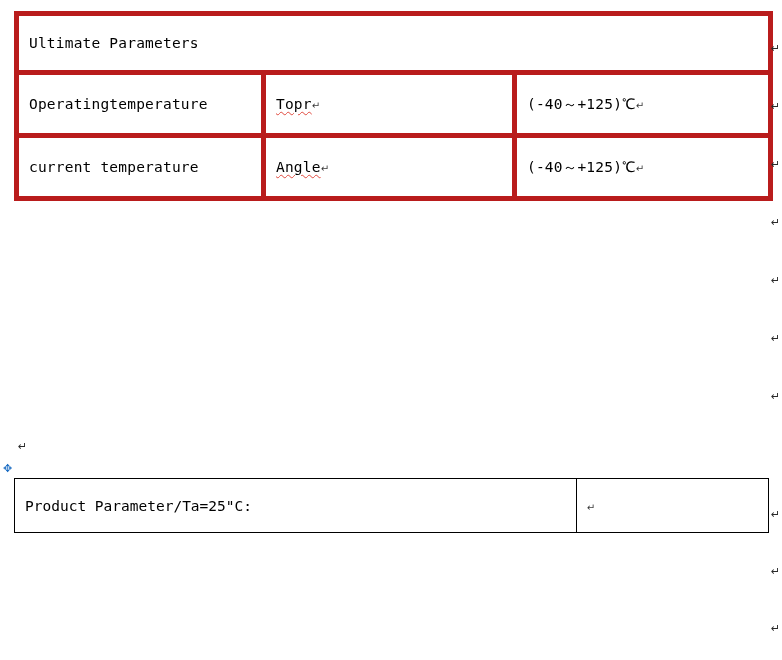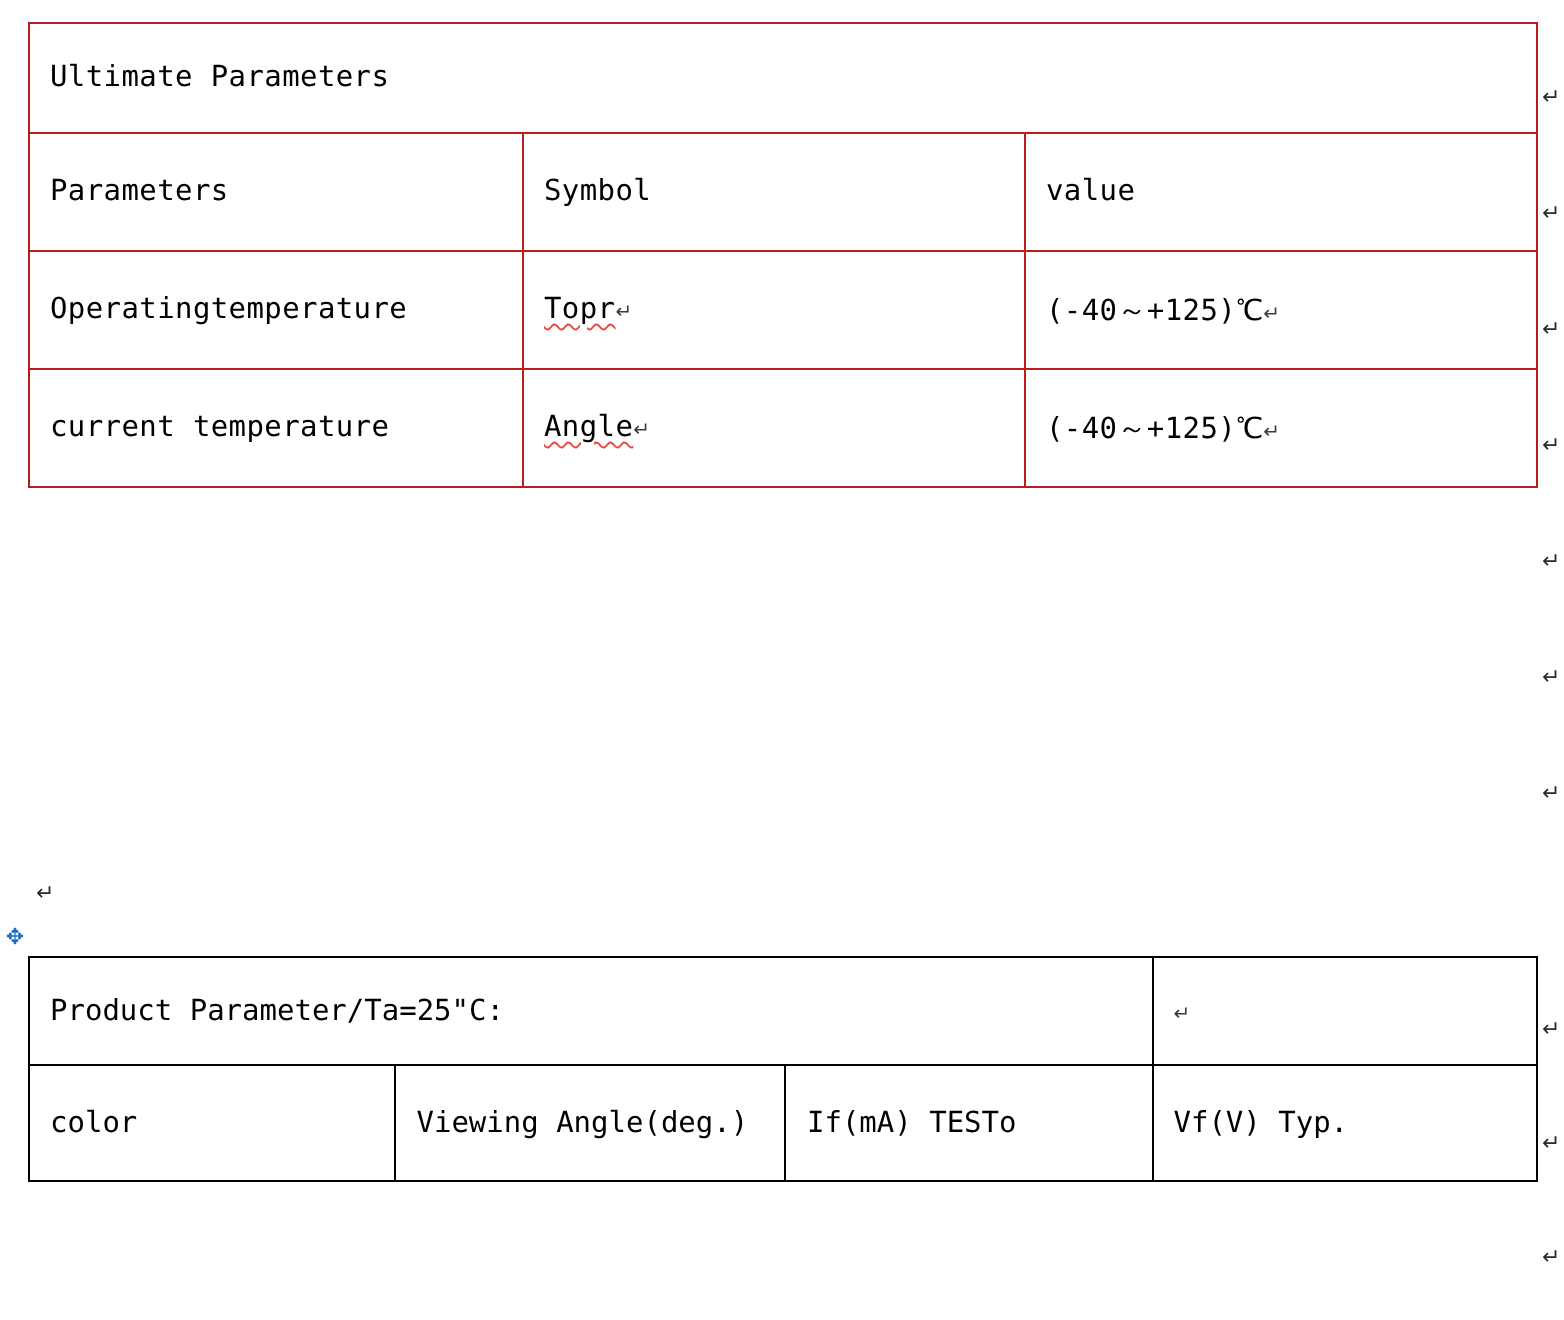--- a/index.html
+++ b/index.html
@@ -25,21 +25,21 @@
   
   .table1 {
     position: absolute;
     left: 14px;
     top: 11px;
     width: 755px;
     border-collapse: collapse;
     table-layout: fixed;
   }
   .table1 td {
-    border: 1px solid #b91c1c;
+    border: 5px solid #b91c1c;
     padding: 0 10px;
     vertical-align: middle;
     font-family: "DejaVu Sans Mono", monospace;
     font-size: 14.5px;
     letter-spacing: 0.2px;
   }
   .t1-title td {
     height: 54px;
   }
   .t1-row td {
@@ -148,25 +148,20 @@
     <colgroup>
       <col class="col-a">
         <col class="col-b">
         <col class="col-c">
     </colgroup>
     <tbody>
       <tr class="t1-title">
         <td colspan="3">
           <span>Ultimate Parameters</span>
         </td>
-      </tr>
-      <tr class="t1-row">
-        <td><span>Parameters</span></td>
-        <td class="cell-sym"><span>Symbol</span></td>
-        <td class="cell-val"><span>value</span></td>
       </tr>
 
 
 
 
       <tr class="t1-row">
         <td><span>Operatingtemperature</span></td>
         <td class="cell-sym"><span class="underline-wavy">Topr</span><span class="pilcrow-inline">↵</span></td>
         <td class="cell-val"><span>(-40～+125)℃</span><span class="pilcrow-inline">↵</span></td>
       </tr>
@@ -200,26 +195,20 @@
     </colgroup>
     <tbody>
       <tr class="t2-title">
         <td colspan="3" class="t2-title-text">
           <span>Product Parameter/Ta=25"C:</span>
         </td>
         <td>
           <span class="pilcrow-inline">↵</span>
         </td>
       </tr>
-      <tr class="t2-row">
-        <td class="cell-plain"><span>color</span></td>
-        <td class="cell-plain"><span>Viewing Angle(deg.)</span></td>
-        <td class="cell-plain"><span>If(mA) TESTo</span></td>
-        <td class="cell-plain"><span>Vf(V) Typ.</span></td>
-      </tr>
     </tbody>
   </table>
 
   <div class="pilcrow" style="left:771px; top:508px;">↵</div>
   <div class="pilcrow" style="left:771px; top:565px;">↵</div>
   <div class="pilcrow" style="left:771px; top:622px;">↵</div>
 
 </div>
 
 </body></html>

